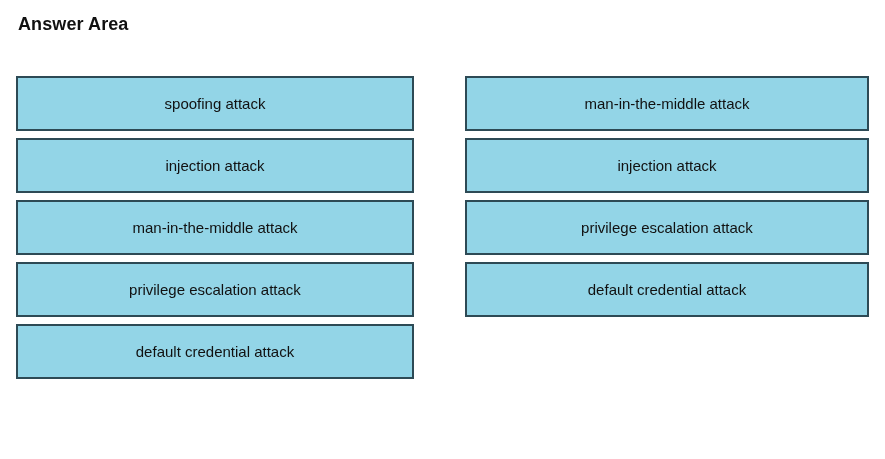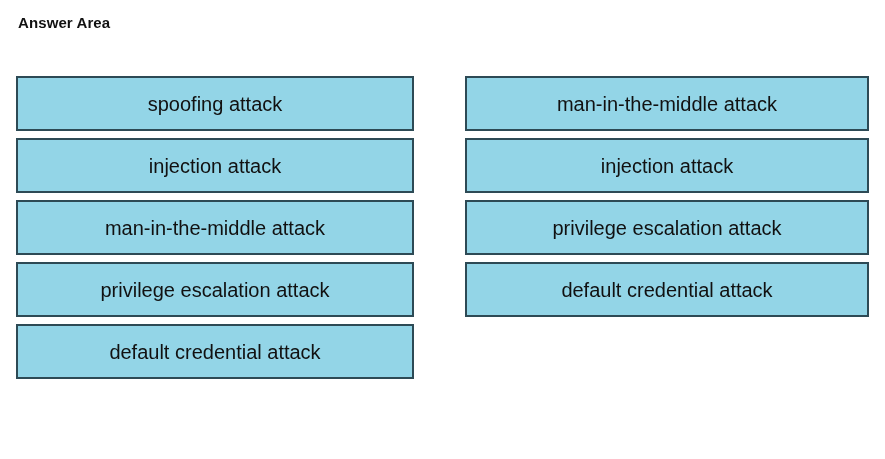--- a/index.html
+++ b/index.html
@@ -14,21 +14,21 @@
     position: relative;
     overflow: hidden;
     font-family: "Liberation Sans", sans-serif;
     -webkit-font-smoothing: antialiased;
   }
 
   .page-title {
     position: absolute;
     left: 18px;
     top: 14px;
-    font-size: 15px;
+    font-size: 18px;
     font-weight: bold;
     color: #111111;
     letter-spacing: 0.1px;
     white-space: nowrap;
   }
 
   .columns {
     position: absolute;
     left: 0;
     top: 76px;
@@ -46,21 +46,21 @@
   .option-box {
     box-sizing: border-box;
     height: 55px;
     margin-bottom: 7px;
     background: #93d5e7;
     border: 2px solid #2d4a55;
     display: flex;
     align-items: center;
     justify-content: center;
     text-align: center;
-    font-size: 20px;
+    font-size: 15px;
     color: #111111;
     line-height: 1.2;
     padding: 0 8px;
     user-select: none;
   }
 
   .option-box:last-child { margin-bottom: 12px; }
 </style>
 </head>
 <body>

